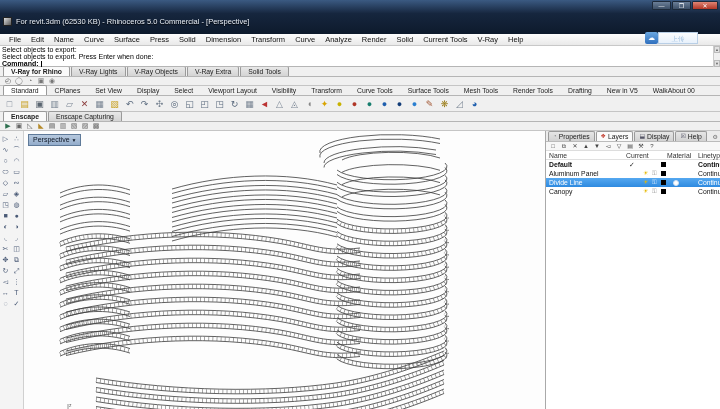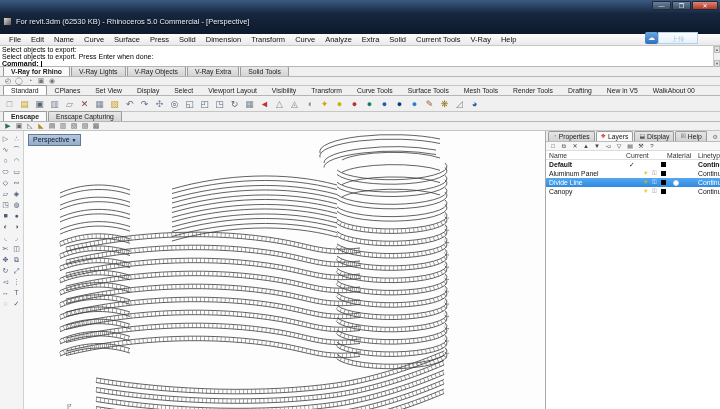--- a/index.html
+++ b/index.html
@@ -101,21 +101,21 @@
     <span class="menu-item">Edit</span>
     <span class="menu-item">Name</span>
     <span class="menu-item">Curve</span>
     <span class="menu-item">Surface</span>
     <span class="menu-item">Press</span>
     <span class="menu-item">Solid</span>
     <span class="menu-item">Dimension</span>
     <span class="menu-item">Transform</span>
     <span class="menu-item">Curve</span>
     <span class="menu-item">Analyze</span>
-    <span class="menu-item">Extra</span>
+    <span class="menu-item">Render</span>
     <span class="menu-item">Solid</span>
     <span class="menu-item">Current Tools</span>
     <span class="menu-item">V-Ray</span>
     <span class="menu-item">Help</span>
     <span class="overlay-badge">
     <span class="cloud">☁</span>
     <span class="pill">上传</span>
   </span>
 </div>
 

